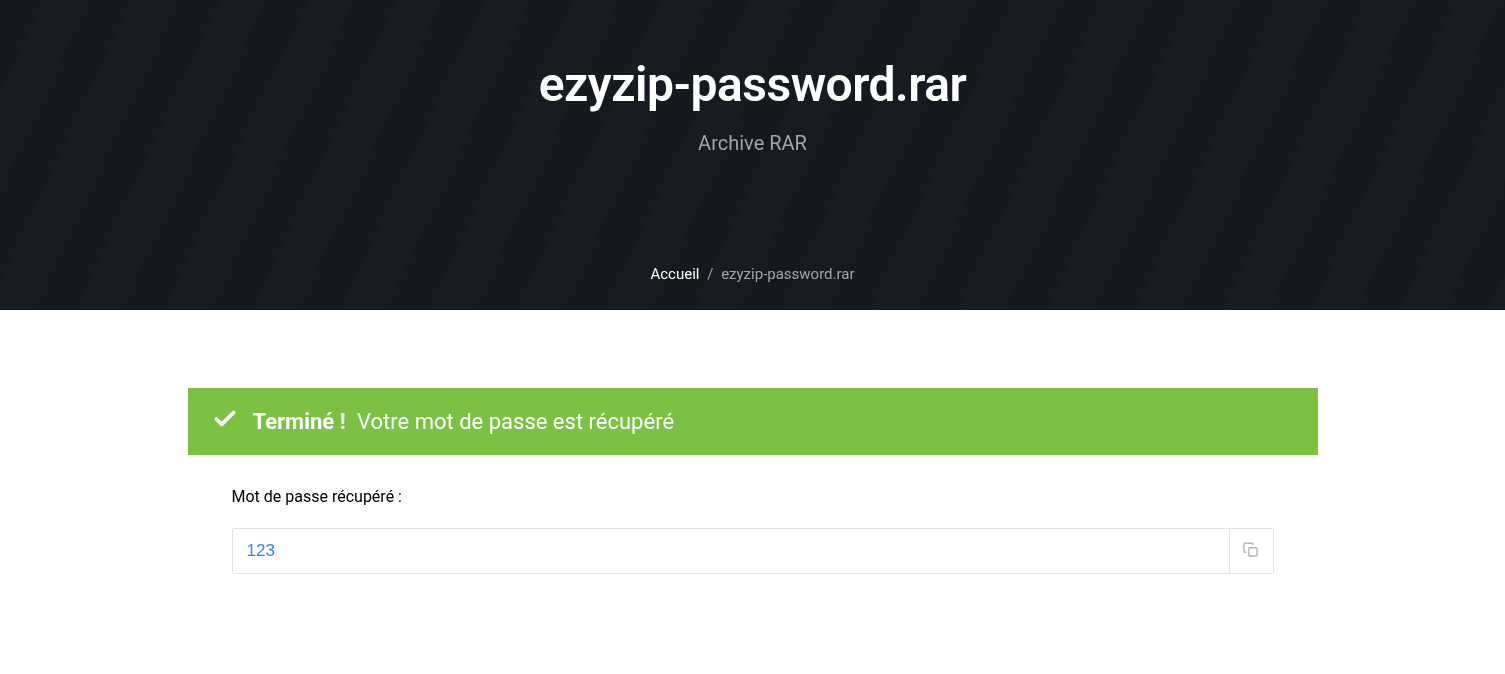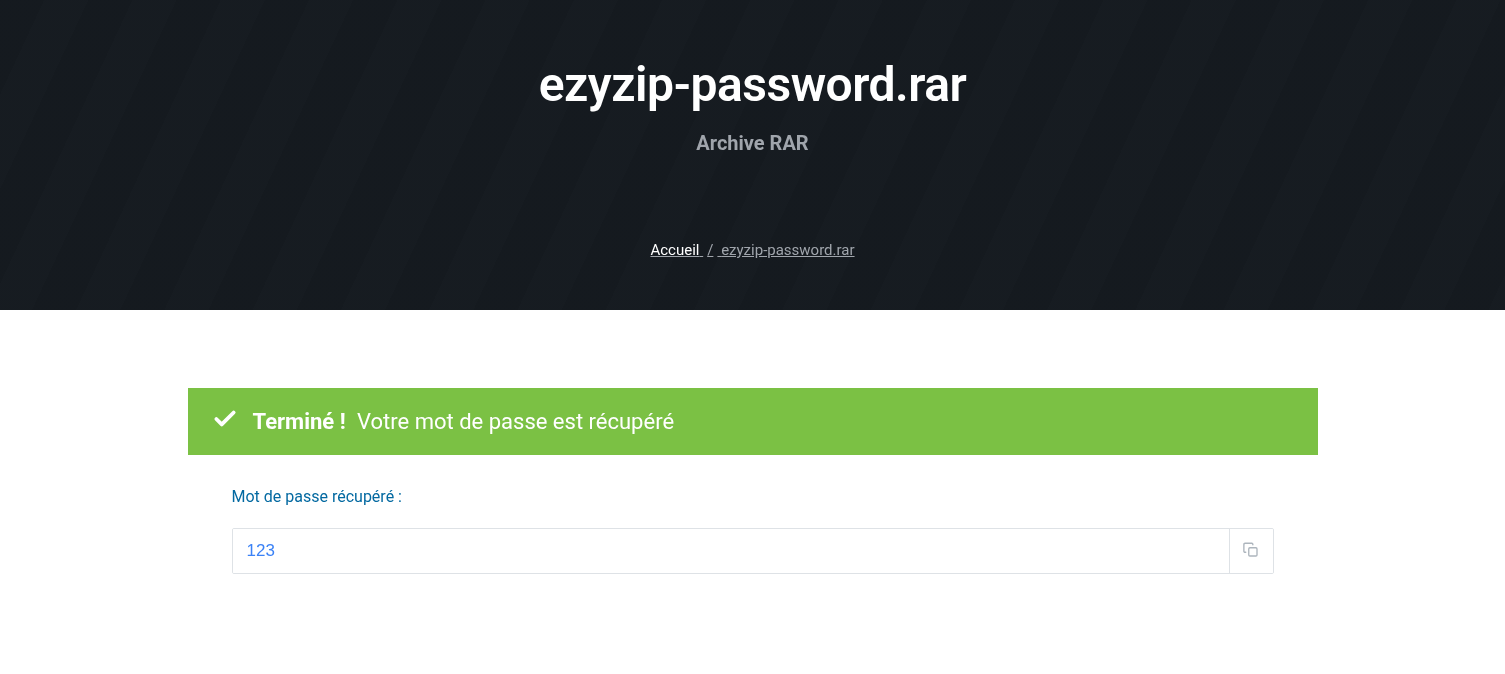--- a/index.html
+++ b/index.html
@@ -38,30 +38,29 @@
       font-size: 48px;
       font-weight: 600;
       color: #ffffff;
       margin-bottom: 18px;
       letter-spacing: -0.5px;
     }
     
     .hero-subtitle {
       font-size: 20px;
       color: #a0a5ac;
-      font-weight: 700;
+      font-weight: 400;
       margin-bottom: 100px;
     }
     
     .breadcrumb {
       position: absolute;
-      bottom: 51px;
+      bottom: 27px;
       font-size: 15px;
       color: #a0a5ac;
-      text-decoration: underline;
     }
     
     .breadcrumb-home {
       color: #ffffff;
       text-decoration: none;
       cursor: pointer;
     }
     
     .breadcrumb-sep {
       color: #a0a5ac;
@@ -110,21 +109,21 @@
     .alert-text {
       font-weight: 400;
     }
     
     .result-section {
       padding: 32px 44px;
     }
     
     .result-label {
       font-size: 16px;
-      color: #0369a1;
+      color: #000000;
       margin-bottom: 22px;
     }
     
     .password-group {
       display: flex;
       border: 1px solid #dee2e6;
       border-radius: 2px;
       overflow: hidden;
     }
     

